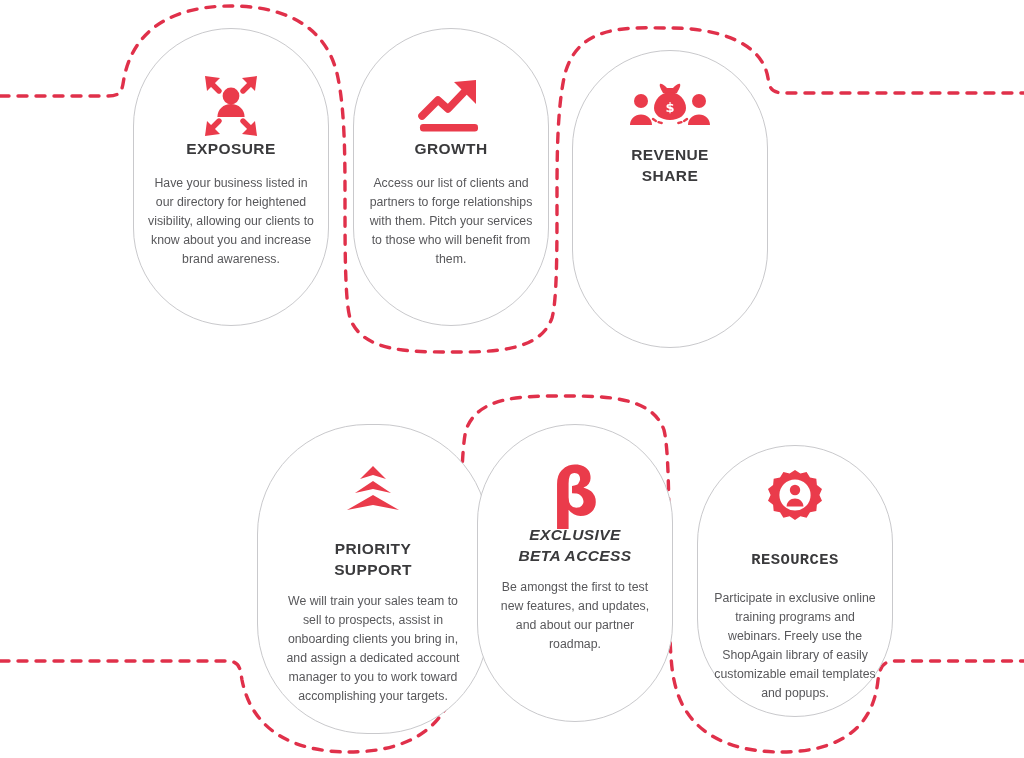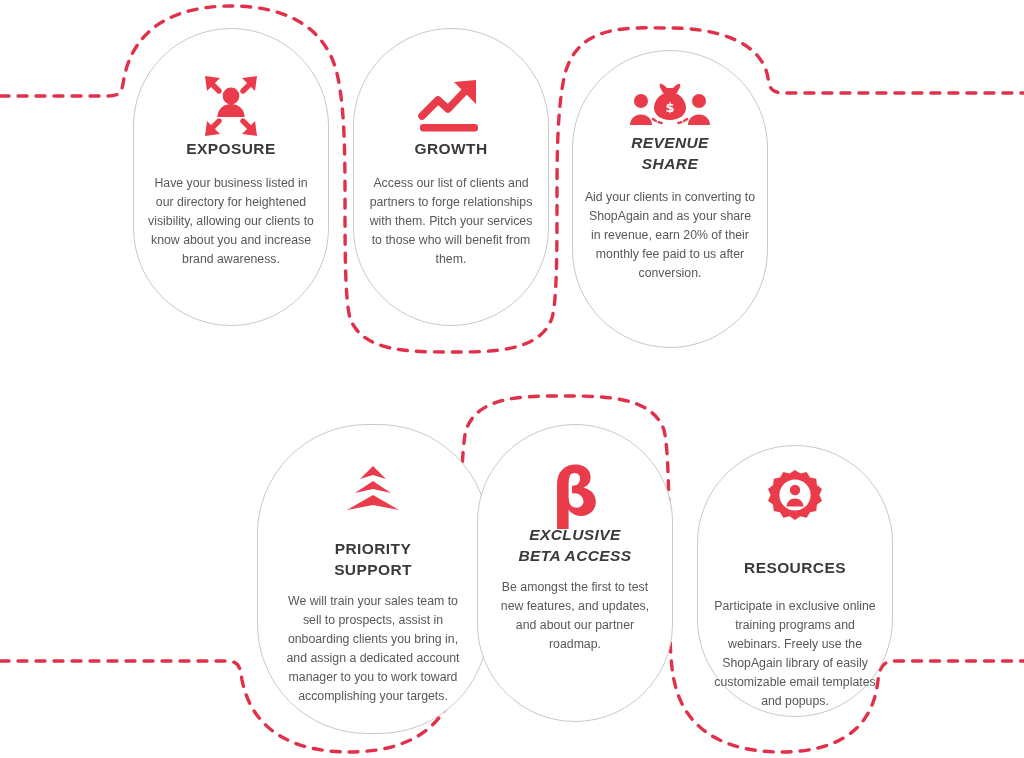--- a/index.html
+++ b/index.html
@@ -67,33 +67,33 @@
 
   #card-exposure  .card-icon  { padding-top: 58px; height: 96px; }
   #card-exposure  .card-title { margin-top: 14px; }
   #card-exposure  .card-body  { margin-top: 14px; width: 172px; }
 
   #card-growth    .card-icon  { padding-top: 58px; height: 96px; }
   #card-growth    .card-title { margin-top: 14px; }
   #card-growth    .card-body  { margin-top: 14px; width: 168px; }
 
   #card-revenue   .card-icon  { padding-top: 36px; height: 78px; }
-  #card-revenue   .card-title { margin-top: 4px; font-style: italic; }
+  #card-revenue   .card-title { margin-top: 16px; }
   #card-revenue   .card-body  { margin-top: 14px; width: 172px; }
 
   #card-priority  .card-icon  { padding-top: 42px; height: 92px; }
   #card-priority  .card-title { margin-top: 22px; }
   #card-priority  .card-body  { margin-top: 12px; width: 176px; }
 
   #card-beta      .card-icon  { padding-top: 44px; height: 92px; }
   #card-beta      .card-title { margin-top: 8px; font-style: italic; }
   #card-beta      .card-body  { margin-top: 12px; width: 168px; }
 
   #card-resources .card-icon  { padding-top: 26px; height: 80px; }
-  #card-resources .card-title { margin-top: 32px; }
+  #card-resources .card-title { margin-top: 24px; font-family: Liberation Mono, monospace; }
   #card-resources .card-body  { margin-top: 18px; width: 174px; }
 
   .beta-glyph {
     font-family: "DejaVu Sans", sans-serif;
     font-size: 66px;
     font-weight: bold;
     line-height: 0.9;
   }
 </style>
 </head>
@@ -190,21 +190,20 @@
 
           <g stroke="#ea3b4b" stroke-width="2.4" fill="none" stroke-dasharray="3.2 3.2" stroke-linecap="round">
             <path d="M26 38 C30 41 33 42 36 42"></path>
             <path d="M60 38 C56 41 53 42 50 42"></path>
           </g>
         </g>
       </svg>
     </div>
     <div class="card-title">REVENUE
 SHARE</div>
-    <div class="card-body">Aid your clients in converting to ShopAgain and as your share in revenue, earn 20% of their monthly fee paid to us after conversion.</div>
   </div>
 
   <div class="card" id="card-priority">
     <div class="card-icon">
       <svg width="68" height="56" viewBox="0 0 68 56">
         <g fill="#ea3b4b">
           <path d="M34 2 L47 15 L34 11 L21 15 Z"></path>
           <path d="M34 17 L52 29 L34 25 L16 29 Z"></path>
           <path d="M34 31 L60 46 L34 41 L8 46 Z"></path>
         </g>

